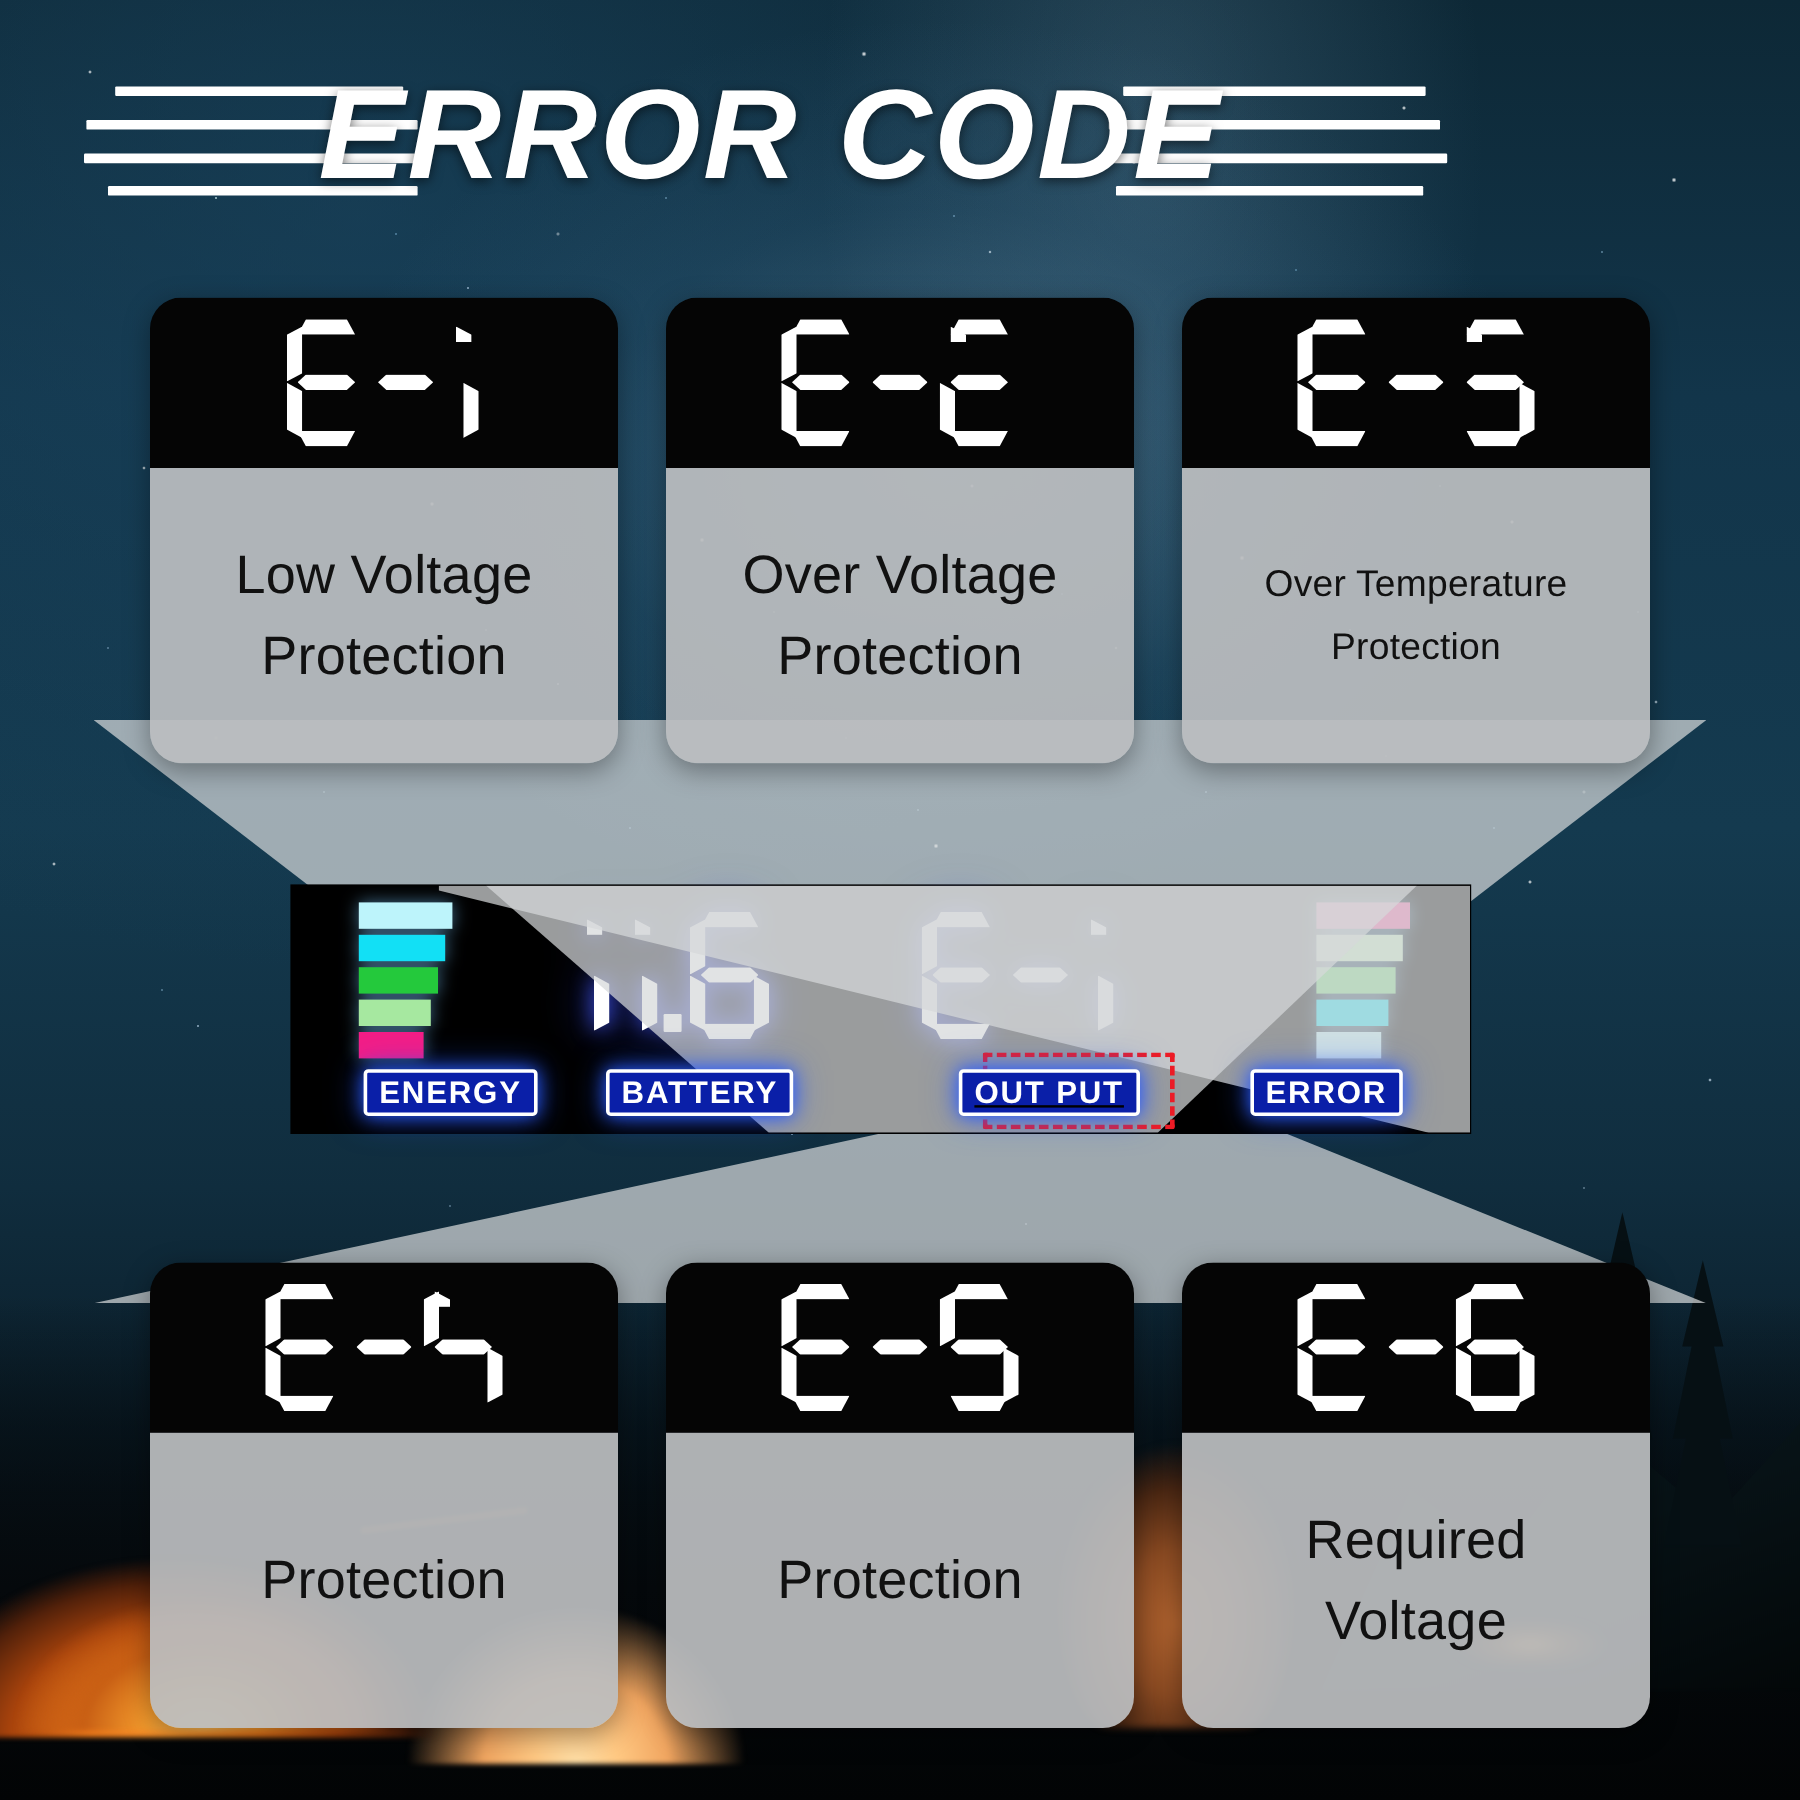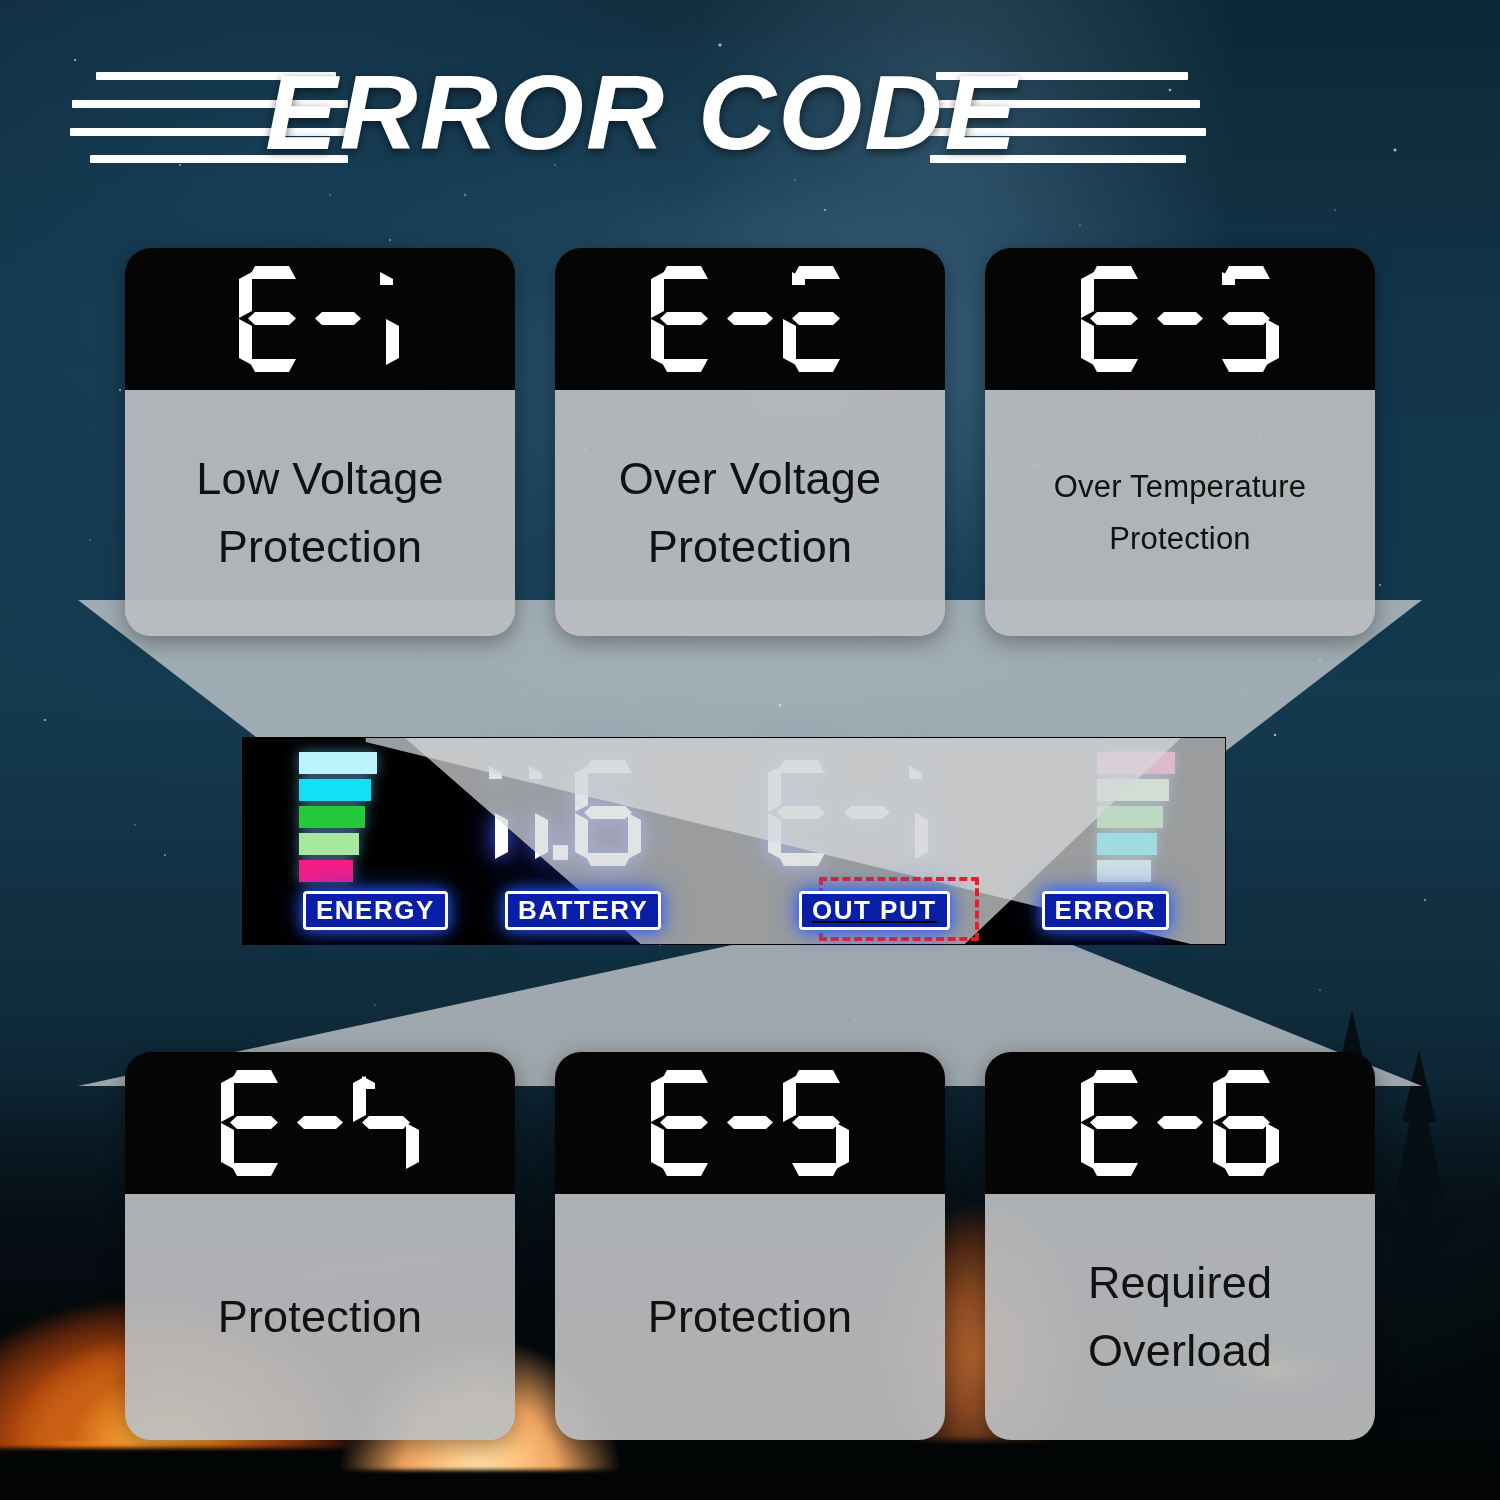--- a/index.html
+++ b/index.html
@@ -595,16 +595,16 @@
             <i class="c v"></i>
             <i class="d h"></i>
             <i class="e v"></i>
             <i class="f v"></i>
             <i class="g h"></i>
           </span>
         </span>
       </div>
       <div class="card-body">
         <div class="card-line">Required</div>
-        <div class="card-line">Overload</div>
+        <div class="card-line">Voltage</div>
       </div>
     </div>
   </div>
 
 </body></html>

